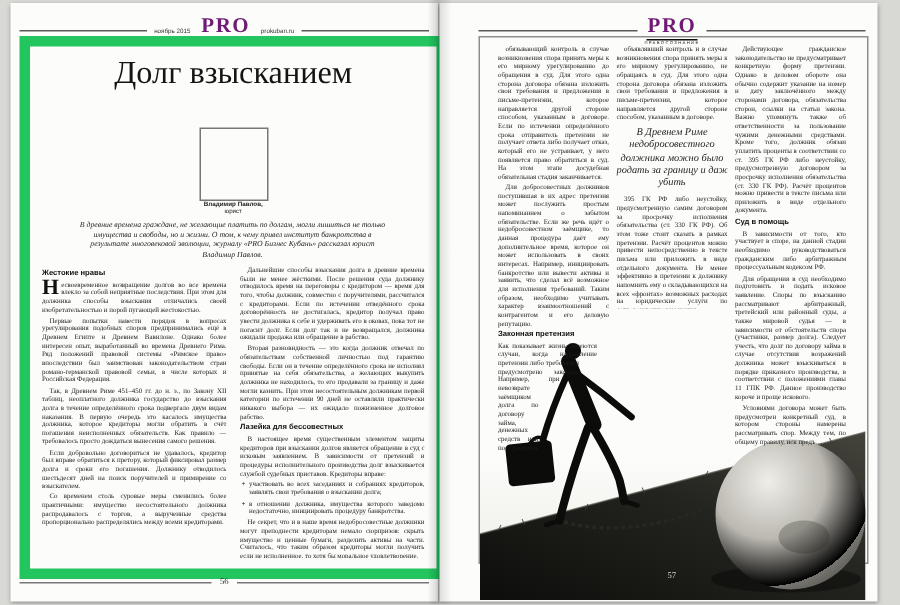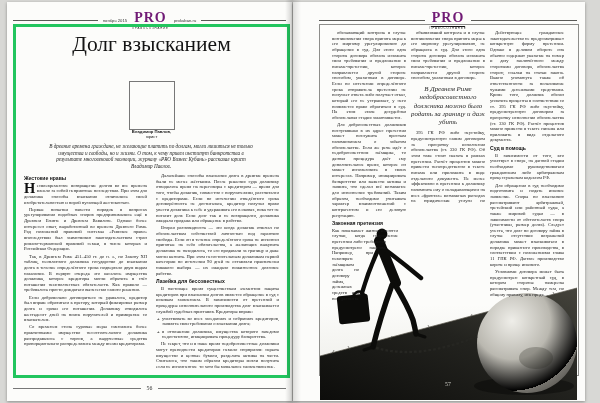--- a/index.html
+++ b/index.html
@@ -12,21 +12,21 @@
     background:linear-gradient(90deg,rgba(0,0,0,0) 0%,rgba(0,0,0,.16) 45%,rgba(0,0,0,.10) 58%,rgba(0,0,0,0) 100%);}
   
   .hdr{position:absolute;top:9px;display:flex;align-items:center;gap:5px;}
   .hdr-rule{flex:1;height:0;border-top:1px solid #5a5a57;}
   .hdr-small{font-family:"Liberation Sans",sans-serif;font-size:4.2px;color:#333;white-space:nowrap;}
   .brand{display:flex;flex-direction:column;align-items:center;line-height:1;}
   .brand-name{font-family:"Liberation Serif",serif;font-weight:700;font-size:14px;letter-spacing:1px;
     color:#701a75;border-bottom:1.6px solid #0f0f0f;padding:0 1px .5px;}
   .brand-tag{font-family:"Liberation Sans",sans-serif;font-size:2.8px;letter-spacing:.9px;color:#222;margin-top:.7px;}
   
-  .lp-box{position:absolute;left:6px;top:22px;width:271px;height:348px;border:3px solid #22c55e;}
+  .lp-box{position:absolute;left:6px;top:22px;width:271px;height:348px;border:7px solid #22c55e;}
   .lp-title{position:absolute;top:6px;left:0;width:100%;text-align:center;
     font-size:21.5px;line-height:22.5px;color:#141414;}
   .lp-photo{position:absolute;top:54px;left:113px;width:44px;height:47px;border:.5px solid #777;
     background:
       radial-gradient(ellipse 9px 5px at 50% 20%, #241d17 0 60%, rgba(36,29,23,0) 72%),
       radial-gradient(ellipse 10px 13px at 50% 40%, #c9b3a0 0 55%, rgba(201,179,160,0) 70%),
       radial-gradient(ellipse 18px 11px at 50% 86%, #35353三3 0 0, #343432 0 60%, rgba(52,52,50,0) 75%),
       linear-gradient(#4a4a48,#222220);}
   .lp-cap{position:absolute;top:103px;left:0;width:100%;text-align:center;
     font-family:"Liberation Sans",sans-serif;font-size:4.1px;line-height:4.9px;color:#222;}

